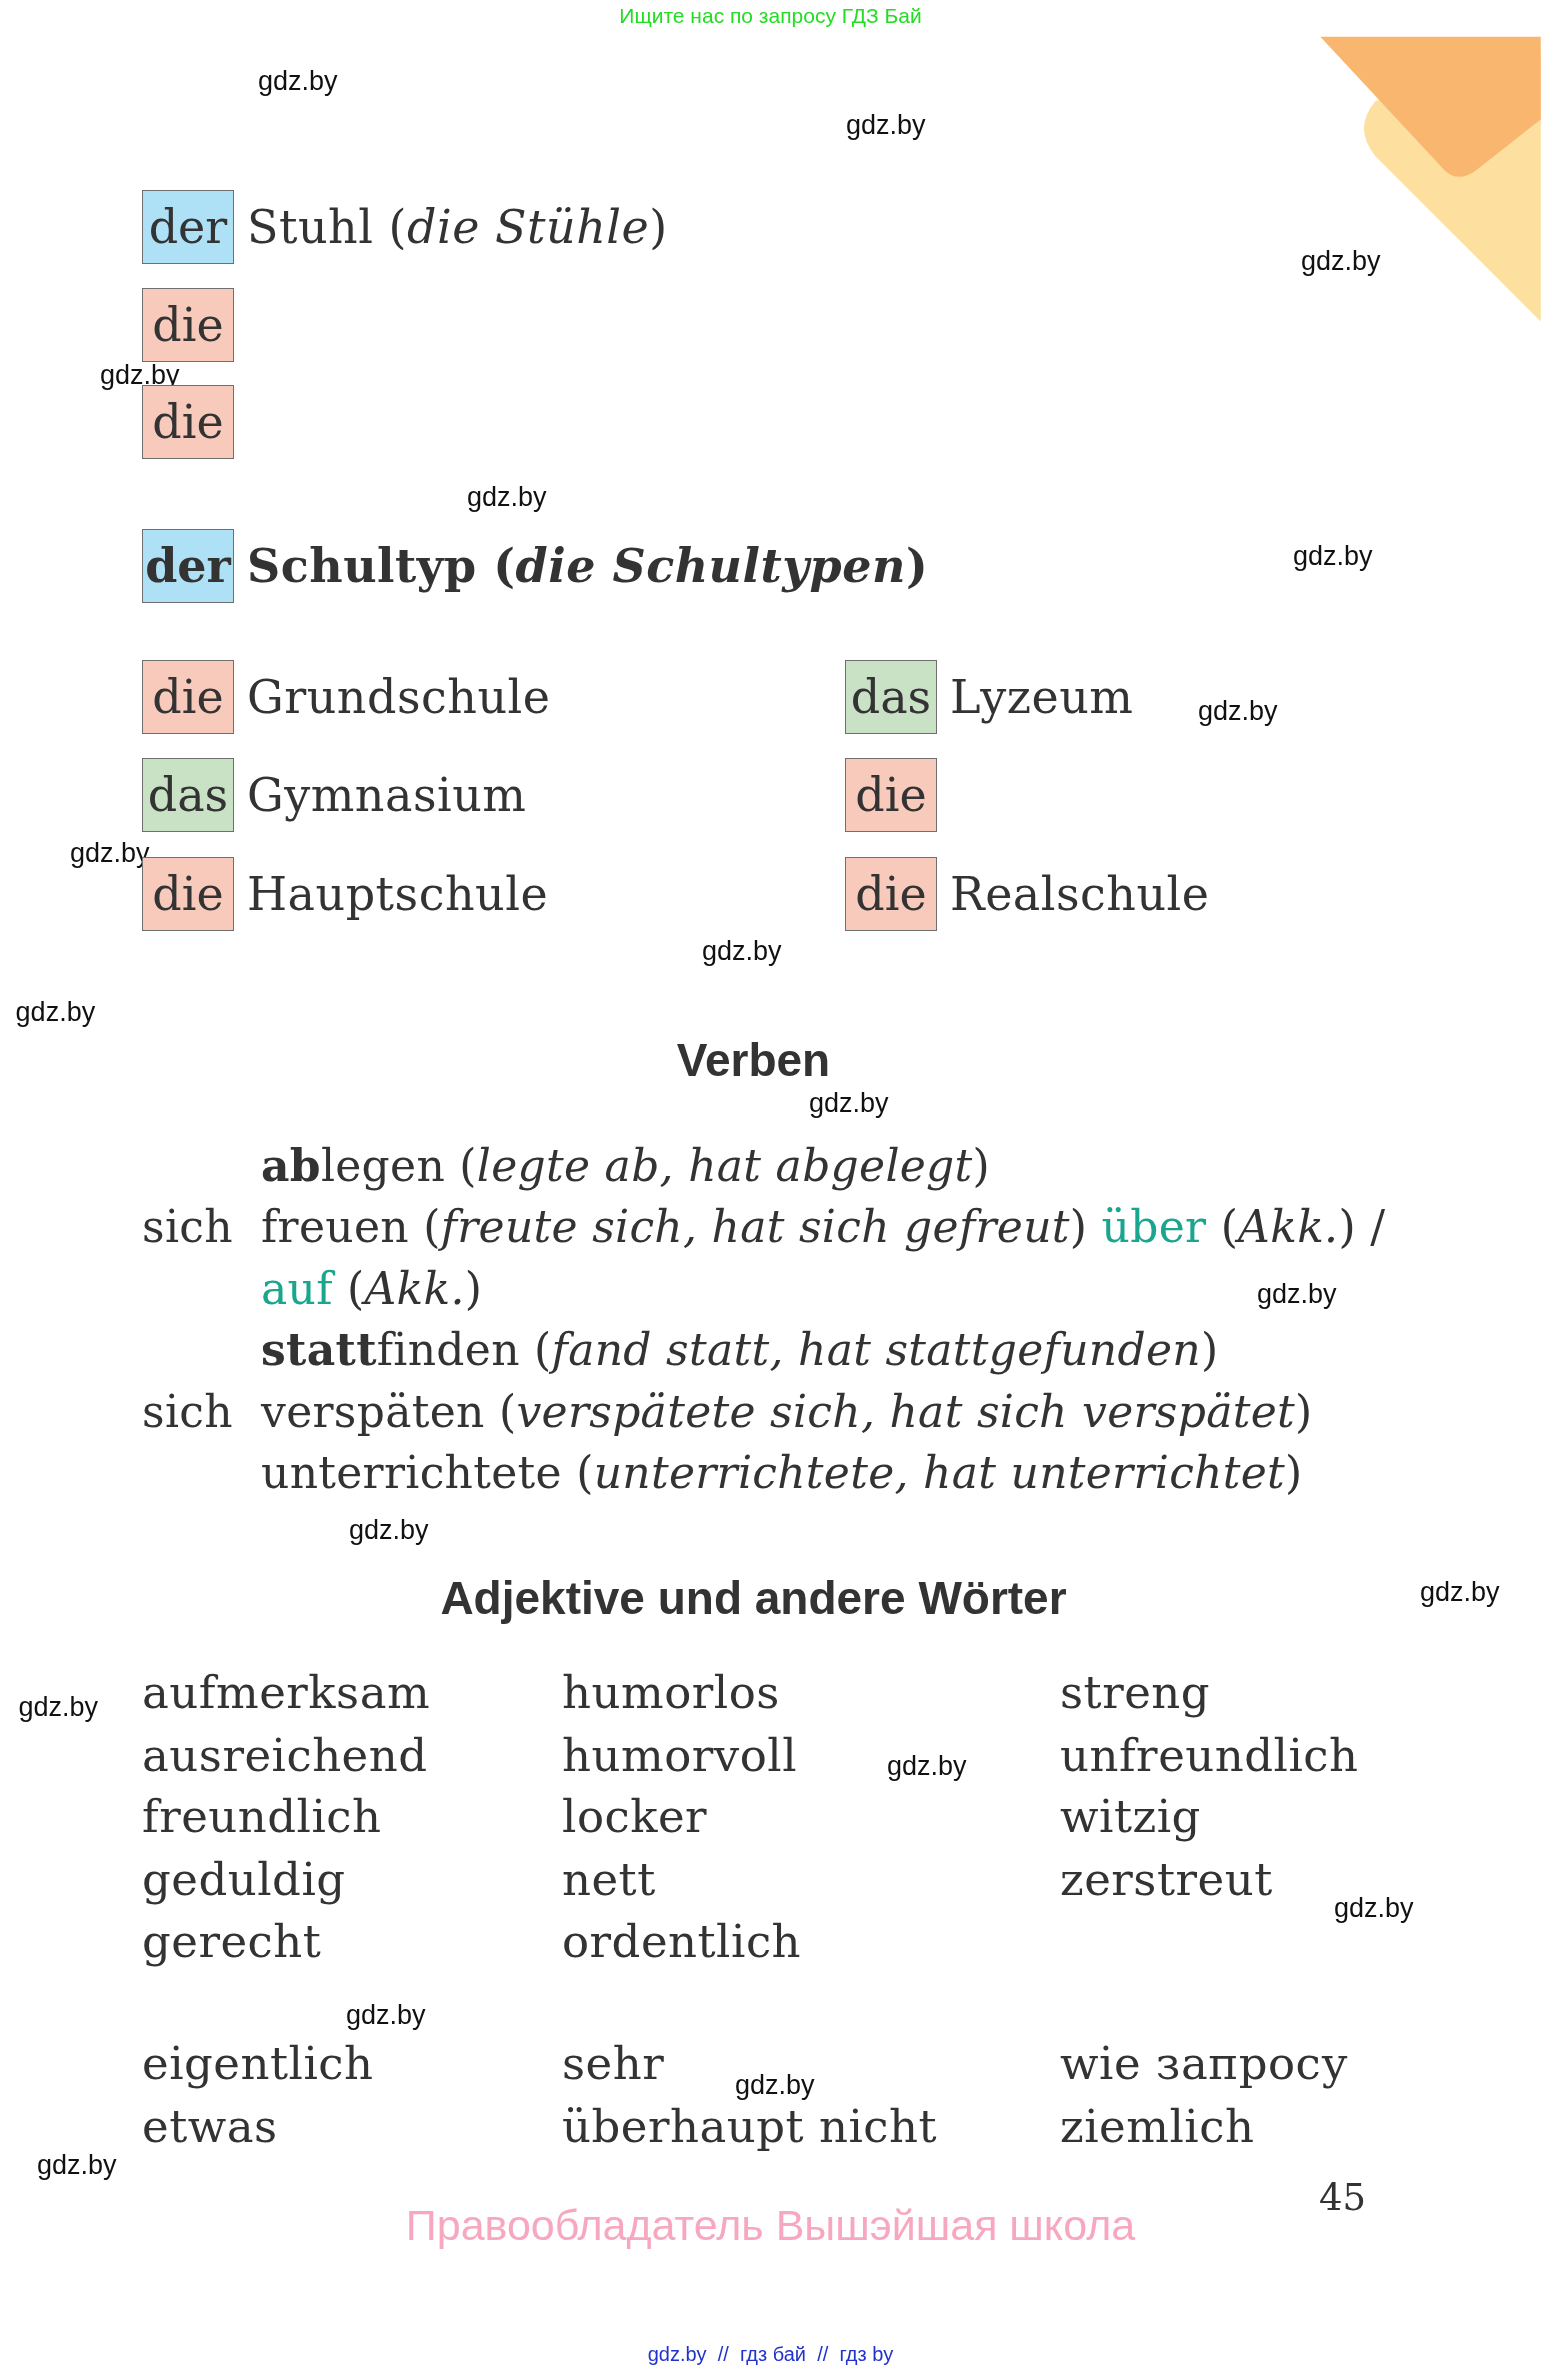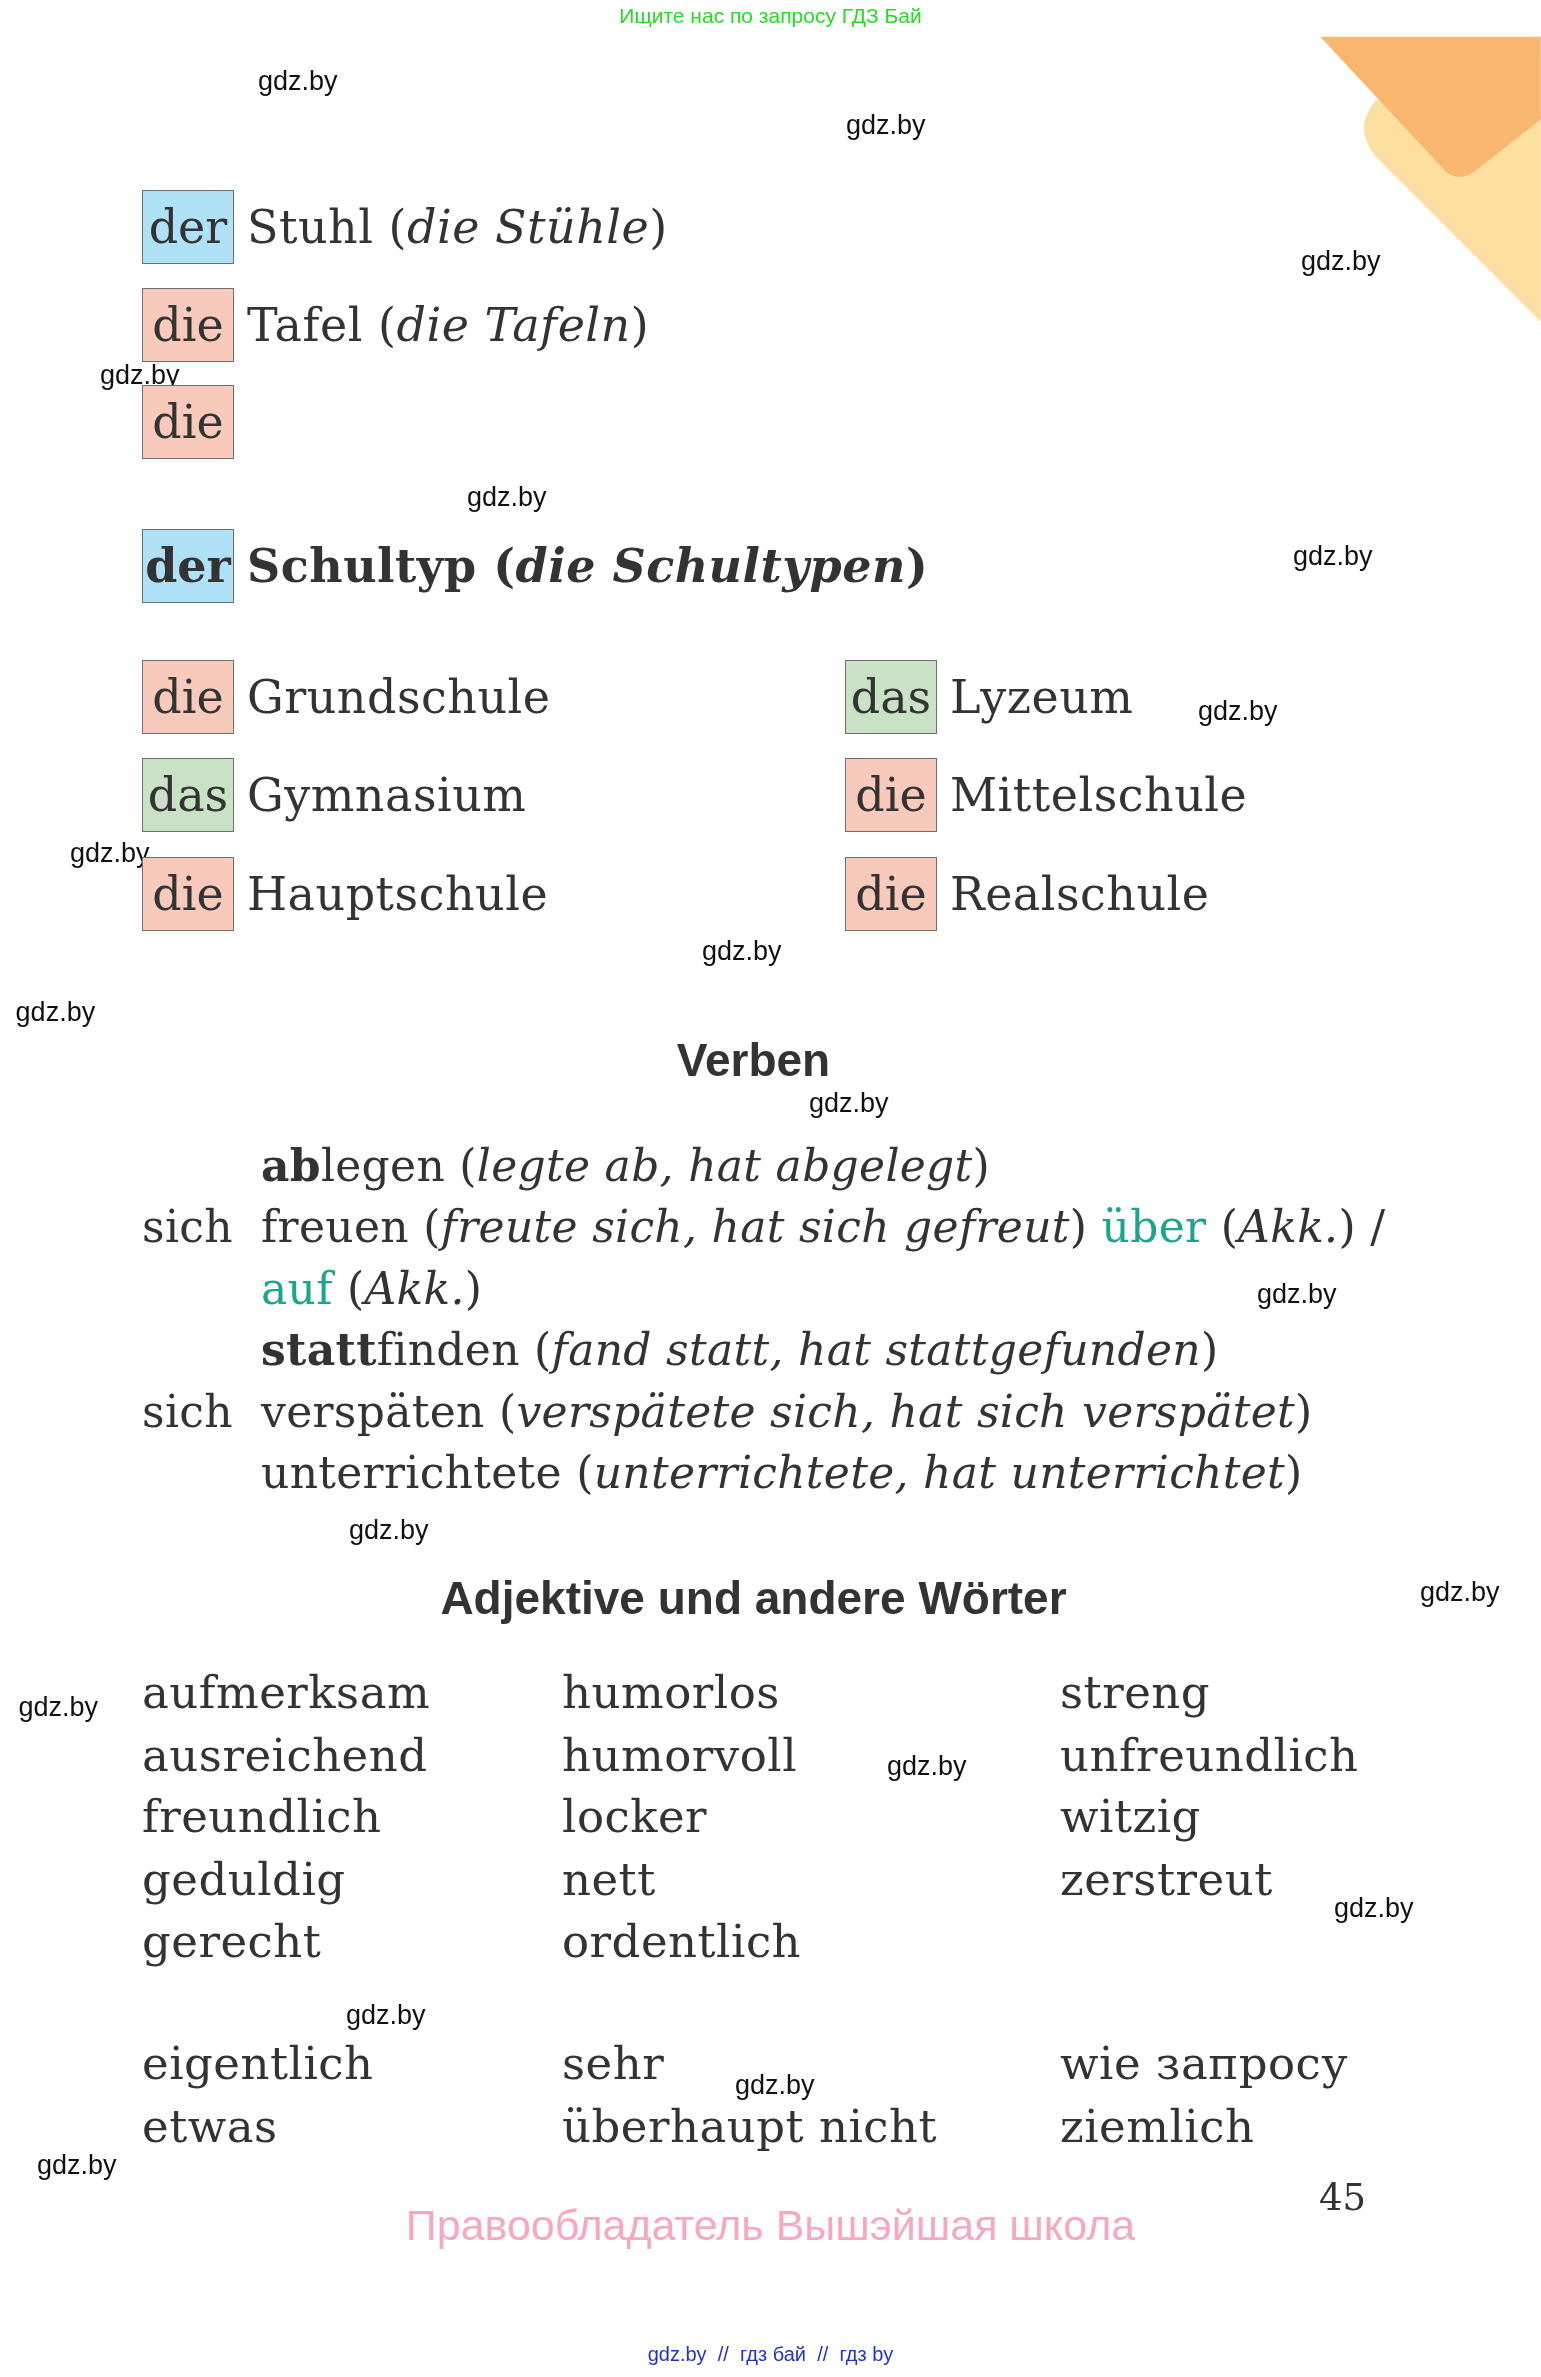--- a/index.html
+++ b/index.html
@@ -61,21 +61,20 @@
     <div class="wm" style="left: 735px; top: 2070px;">gdz.by</div>
     <div class="wm" style="left: 37px; top: 2150px;">gdz.by</div>
   </div>
 
 <div class="noun-row" style="left:142px;top:189px;">
   <div class="art der">der</div>
   <span class="noun"><span>Stuhl</span> (<i>die Stühle</i>)</span>
 </div>
 <div class="noun-row" style="left:142px;top:287px;">
   <div class="art die">die</div>
-  <span class="noun"><span>Tafel</span> (<i>die Tafeln</i>)</span>
 </div>
 <div class="noun-row" style="left:142px;top:384px;">
   <div class="art die">die</div>
 </div>
 <div class="noun-row" style="left:142px;top:528px;">
   <div class="art der bold">der</div>
   <span class="noun bold"><span>Schultyp</span> (<i>die Schultypen</i>)</span>
 </div>
 
 <div class="noun-row" style="left:142px;top:659px;">
@@ -89,21 +88,20 @@
 <div class="noun-row" style="left:142px;top:856px;">
   <div class="art die">die</div>
   <span class="noun">Hauptschule</span>
 </div>
 <div class="noun-row" style="left:845px;top:659px;">
   <div class="art das">das</div>
   <span class="noun">Lyzeum</span>
 </div>
 <div class="noun-row" style="left:845px;top:757px;">
   <div class="art die">die</div>
-  <span class="noun">Mittelschule</span>
 </div>
 <div class="noun-row" style="left:845px;top:856px;">
   <div class="art die">die</div>
   <span class="noun">Realschule</span>
 </div>
 
 <div class="heading" style="top:1033px;">Verben</div>
 
 <div class="verb-line" style="left:261px;top:1140px;"><b>ab</b><span>legen</span> (<i>legte ab, hat abgelegt</i>)</div>
 

